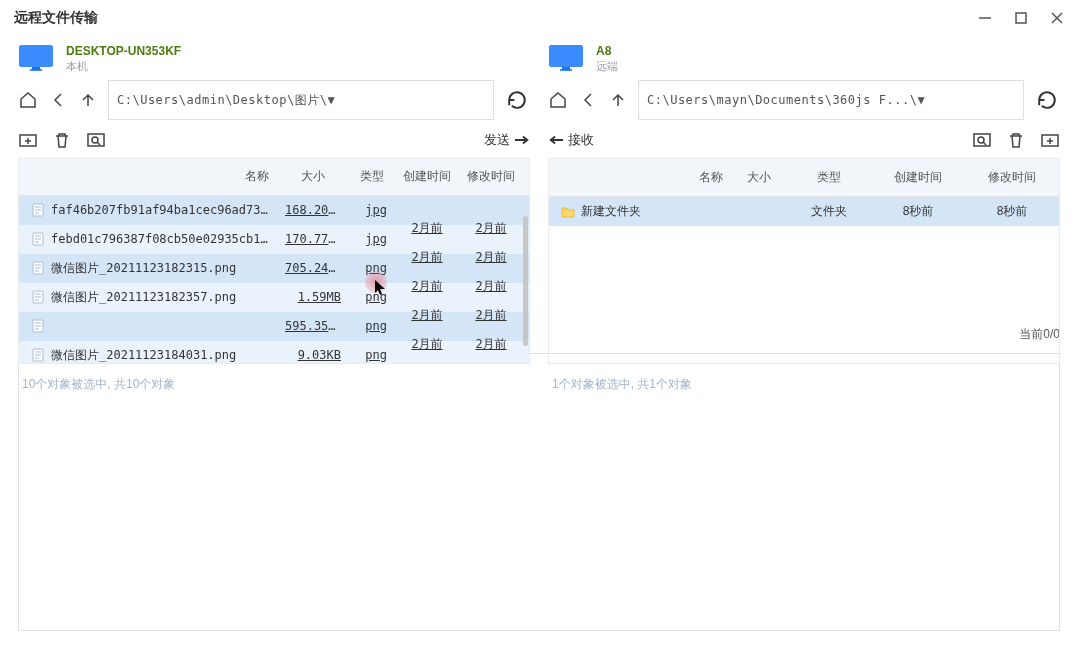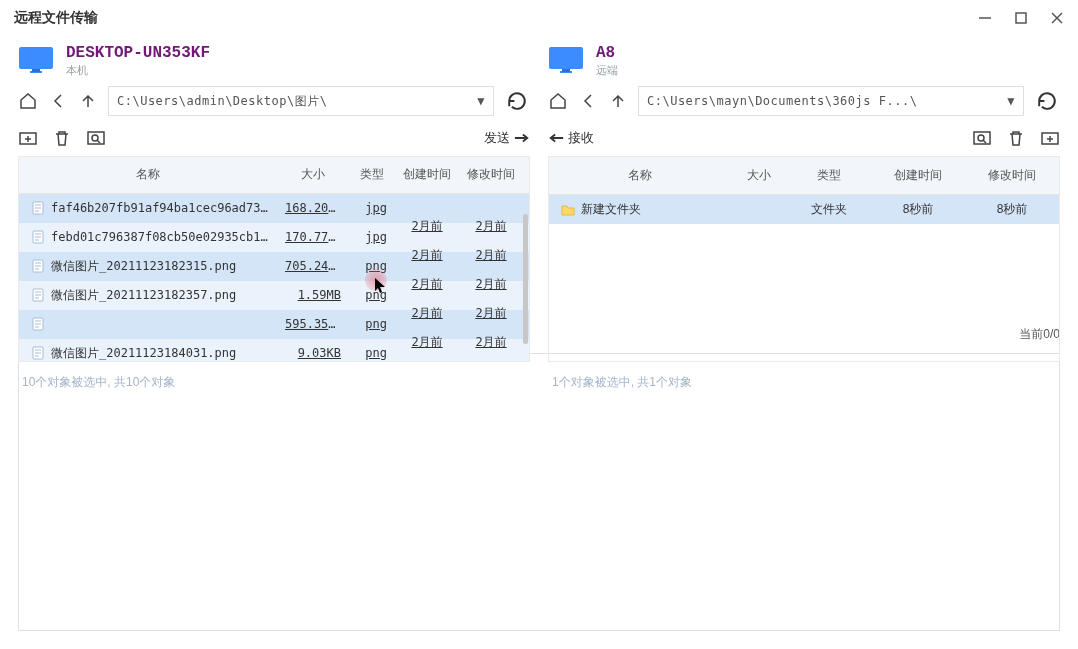--- a/index.html
+++ b/index.html
@@ -13,44 +13,44 @@
     .win-controls div { cursor: default; }
 
     
     .workarea { flex: 1; display: flex; padding: 8px 18px 0 18px; gap: 18px; min-height: 0; }
     .panel { flex: 1; display: flex; flex-direction: column; min-width: 0; }
 
     
     .host-header { display: flex; align-items: center; gap: 12px; height: 48px; margin-bottom: 8px; }
     .monitor-icon { width: 36px; height: 30px; }
     .monitor-icon svg { width: 100%; height: 100%; }
-    .host-text .host-name { font-size: 16px; font-weight: 700; color: #701a75; font-family: Liberation Mono, monospace; }
+    .host-text .host-name { font-size: 12px; font-weight: 700; color: #4d7c0f; }
     .host-text .host-role { font-size: 11px; color: #9aa0a6; margin-top: 1px; }
 
     
     .nav-row { display: flex; align-items: center; gap: 10px; height: 36px; margin-bottom: 12px; }
     .nav-btn { width: 20px; height: 20px; display: flex; align-items: center; justify-content: center; color: #444; }
-    .path-combo { flex: 1; height: 30px; border: 1px solid #dcdfe6; display: flex; align-items: center; padding: 0 8px; justify-content: space-between; }
+    .path-combo { flex: 1; height: 40px; border: 1px solid #dcdfe6; display: flex; align-items: center; padding: 0 8px; }
     .path-combo span { font-family: SimSun, monospace; font-size: 12px; color: #555; letter-spacing: .5px; white-space: nowrap; overflow: hidden; }
     .path-caret { color: #888; font-size: 10px; }
     .refresh-btn { width: 26px; height: 26px; display: flex; align-items: center; justify-content: center; color: #333; }
 
     
     .action-row { display: flex; align-items: center; justify-content: space-between; height: 32px; margin-bottom: 8px; }
     .action-left, .action-right { display: flex; align-items: center; gap: 14px; }
     .action-btn { width: 20px; height: 20px; display: flex; align-items: center; justify-content: center; color: #444; }
     .send-btn, .recv-btn { display: flex; align-items: center; gap: 4px; color: #333; font-size: 13px; }
     .send-btn svg, .recv-btn svg { width: 16px; height: 12px; }
 
     
     .table-wrap { border: 1px solid #eaeaea; flex: 0 0 auto; display: flex; flex-direction: column; position: relative; min-height: 0; }
     .table-head { display: flex; background: #f2f5f9; border-bottom: 1px solid #e6e6e6; height: 38px; align-items: center; }
     .th, .td { padding: 0 8px; text-align: center; color: #555; font-size: 12px; white-space: nowrap; overflow: hidden; text-overflow: ellipsis; }
     .th { font-weight: 400; }
-    .col-name { flex: 1; text-align: center; }
+    .col-name { flex: 1; text-align: right; }
     .col-size { width: 72px; }
     .col-type { width: 46px; }
     .col-ctime { width: 64px; }
     .col-mtime { width: 64px; }
     .col-size-r { width: 56px; }
     .col-type-r { width: 84px; }
     .col-ctime-r { width: 94px; }
     .col-mtime-r { width: 94px; }
     .table-body { overflow-y: auto; position: relative; }
     .tr { display: flex; height: 29px; align-items: center; }

